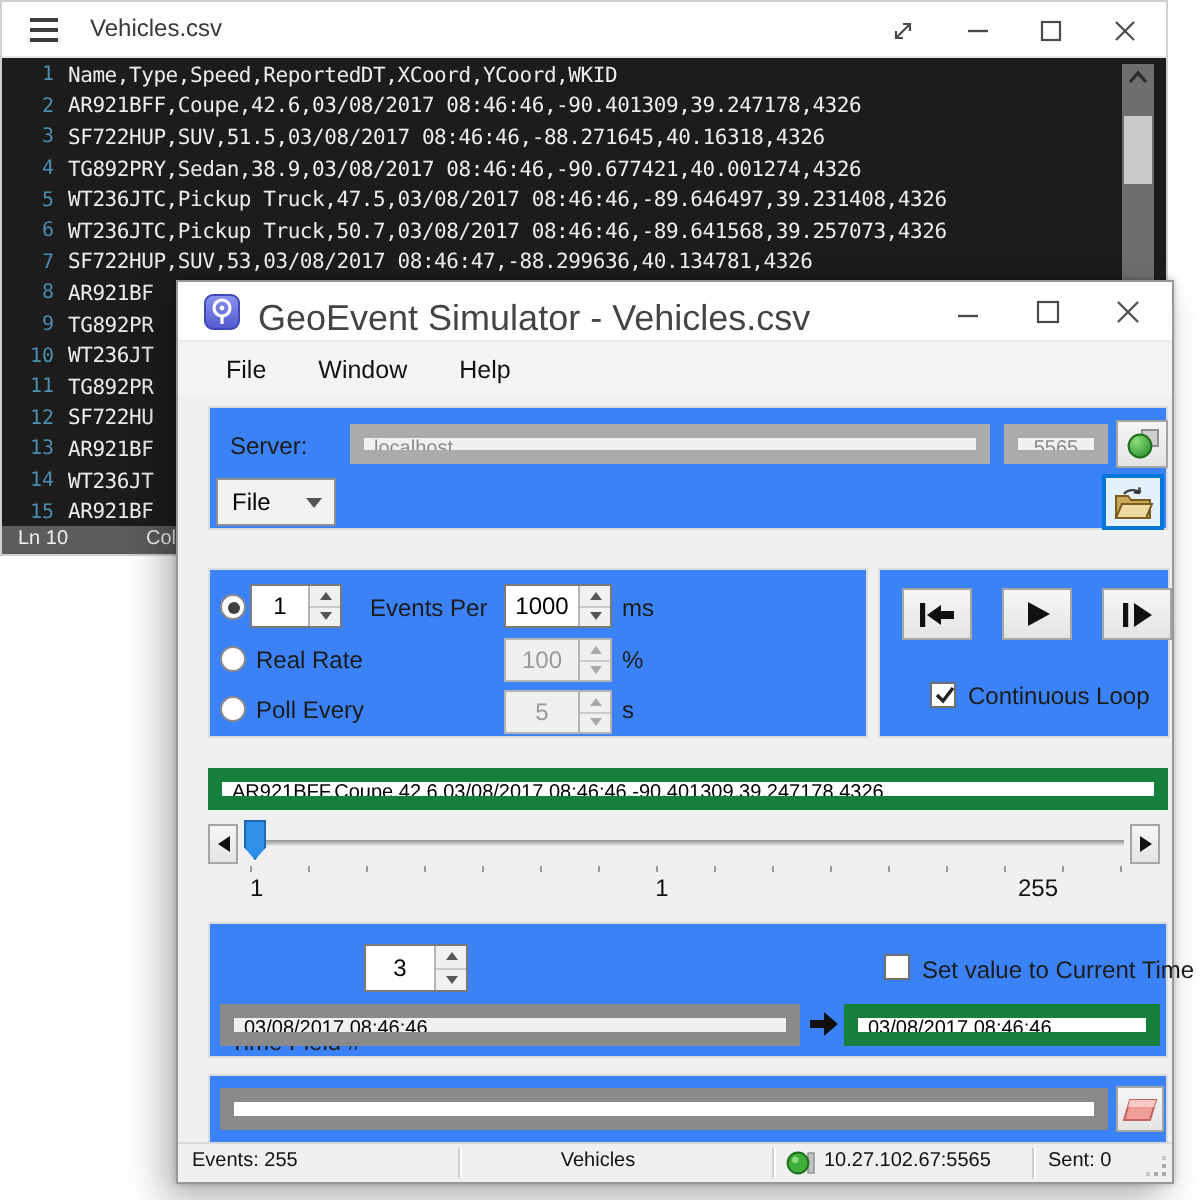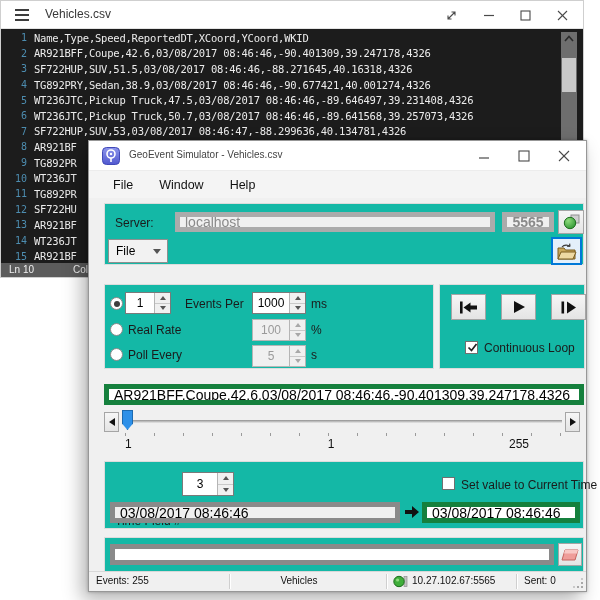--- a/index.html
+++ b/index.html
@@ -29,31 +29,31 @@
   .e-status{position:absolute;left:0;bottom:0;width:100%;height:14px;background:#5c5c5c;
             color:#f0f0f0;font-size:10px;}
   .e-status span{position:absolute;top:1px;}
 
   
   .sim{position:absolute;left:88px;top:140px;width:499px;height:452px;background:#f0f0f0;
        border:1px solid #979797;box-sizing:border-box;
        box-shadow:-6px 8px 18px rgba(0,0,0,.30), 0 0 3px rgba(0,0,0,.25);}
   .s-title{position:absolute;left:0;top:0;width:100%;height:30px;background:#ffffff;
            border-bottom:1px solid #ececec;box-sizing:border-box;}
-  .s-title-text{position:absolute;left:40px;top:8px;font-size:10px;color:#444;}
+  .s-title-text{position:absolute;left:40px;top:8px;font-size:18px;color:#444;}
   .s-controls{position:absolute;right:2px;top:0;height:30px;display:flex;align-items:center;}
   .s-controls .cbtn{width:40px;height:30px;display:flex;align-items:center;justify-content:center;}
   .s-menu{position:absolute;left:0;top:30px;width:100%;height:27px;background:#f4f4f4;
           display:flex;align-items:center;padding-left:22px;gap:22px;box-sizing:border-box;}
   .s-menu .mitem{font-size:12.5px;color:#111;padding:2px 2px;cursor:default;}
 
-  .gbox{position:absolute;border:1px solid #dcdcdc;background:#14b8a6;box-sizing:border-box;}
-
-  .field{position:absolute;background:#fff;border:5px solid #15803d;box-sizing:border-box;
-         font-size:14px;color:#000;display:flex;align-items:center;padding:0 5px;
+  .gbox{position:absolute;border:1px solid #dcdcdc;background:#3b82f6;box-sizing:border-box;}
+
+  .field{position:absolute;background:#fff;border:7px solid #15803d;box-sizing:border-box;
+         font-size:10px;color:#000;display:flex;align-items:flex-start;padding:0 5px;
          white-space:nowrap;overflow:hidden;}
   .field.dis{background:#f0f0f0;color:#8a8a8a;border-color:#ababab;}
   .field.ctr{justify-content:center;padding:0;}
 
   
   .spin{position:absolute;display:flex;background:#fff;border:1px solid #7a7a7a;box-sizing:border-box;}
   .spin.dis{background:#f0f0f0;border-color:#b5b5b5;}
   .spin .val{flex:1;display:flex;align-items:center;justify-content:center;font-size:12px;color:#000;}
   .spin.dis .val{color:#9a9a9a;}
   .spin .btns{width:15px;display:flex;flex-direction:column;border-left:1px solid #b5b5b5;}
@@ -206,21 +206,21 @@
       <span class="mitem">File</span>
       <span class="mitem">Window</span>
       <span class="mitem">Help</span>
     </div>
 
     <div class="gbox" style="left:15px;top:62px;width:480px;height:62px;">
       <span class="lbl" style="left:10px;top:12px;">Server:</span>
       <div class="field dis" style="left:70px;top:8px;width:320px;height:20px;">
           <span>localhost</span>
         </div>
-      <div class="field dis ctr" style="left:397px;top:8px;width:52px;height:20px;font-weight:bold;">
+      <div class="field dis ctr" style="left:397px;top:8px;width:52px;height:20px;">
           <span>5565</span>
         </div>
       <div class="btn" style="left:453px;top:6px;width:26px;height:24px;">
         <svg width="17" height="16" viewBox="0 0 17 16">
           <defs>
               <radialGradient id="gg" cx="0.35" cy="0.3" r="0.8">
             <stop offset="0" stop-color="#8fdc7c"></stop>
                 <stop offset="1" stop-color="#2c9330"></stop>
               </radialGradient>
             </defs>

